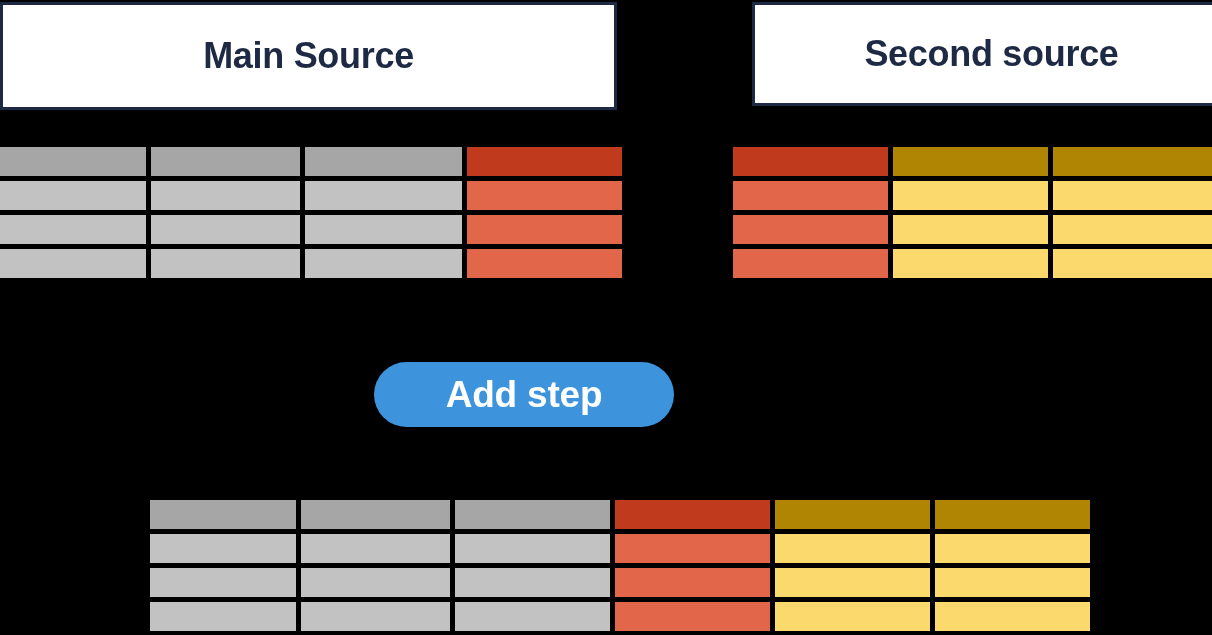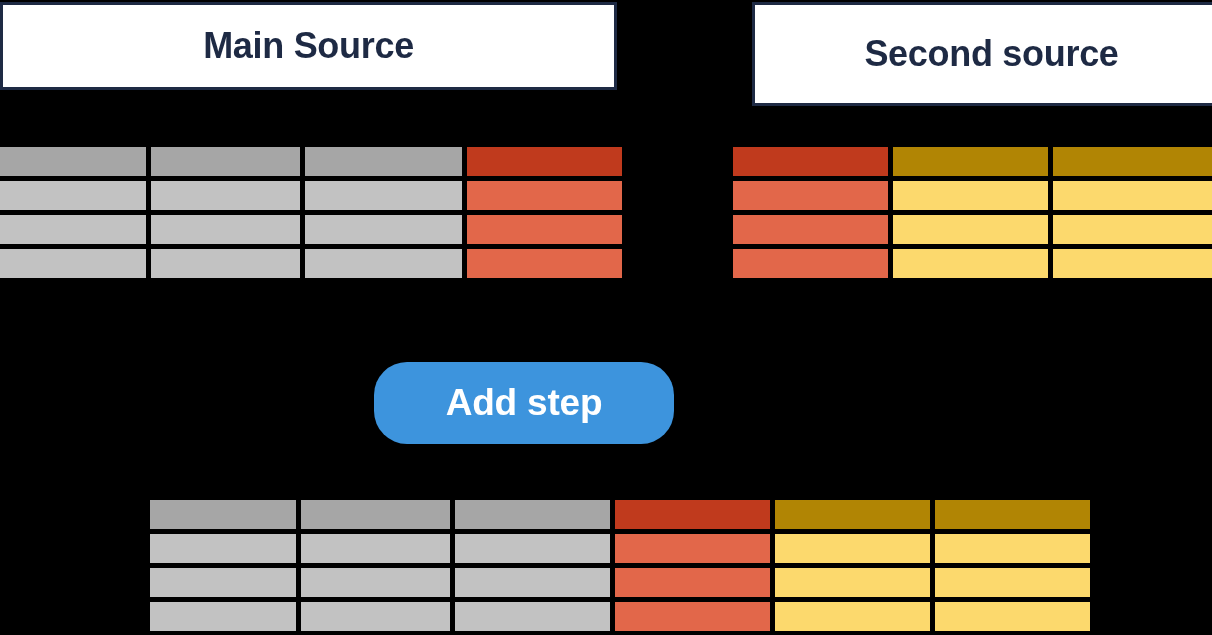--- a/index.html
+++ b/index.html
@@ -19,21 +19,21 @@
   .source-box {
     position: absolute;
     background: #ffffff;
     border: 3px solid #1e2a44;
     box-sizing: border-box;
     display: flex;
     flex-direction: column;
     align-items: center;
     justify-content: center;
   }
-  #main-source-box  { left: 0px;   top: 2px; width: 617px; height: 88px; }
+  #main-source-box  { left: 0px;   top: 2px; width: 617px; height: 108px; }
   #second-source-box{ left: 752px; top: 2px; width: 479px; height: 104px; }
 
   .source-title {
     color: #1e2a44;
     font-weight: bold;
     font-size: 36px;
     line-height: 1.12;
     letter-spacing: -0.3px;
     white-space: nowrap;
   }
@@ -75,21 +75,21 @@
   #main-table   { left: 0px;   top: 147px; }
   #second-table { left: 733px; top: 147px; }
   #result-table { left: 150px; top: 500px; }
 
   
   #add-step-button {
     position: absolute;
     left: 374px;
     top: 362px;
     width: 300px;
-    height: 82px;
+    height: 65px;
     background: #3d94dd;
     border: none;
     border-radius: 33px;
     color: #ffffff;
     font-family: "Liberation Sans", sans-serif;
     font-weight: bold;
     font-size: 37px;
     letter-spacing: -0.2px;
     cursor: pointer;
     padding: 0;

